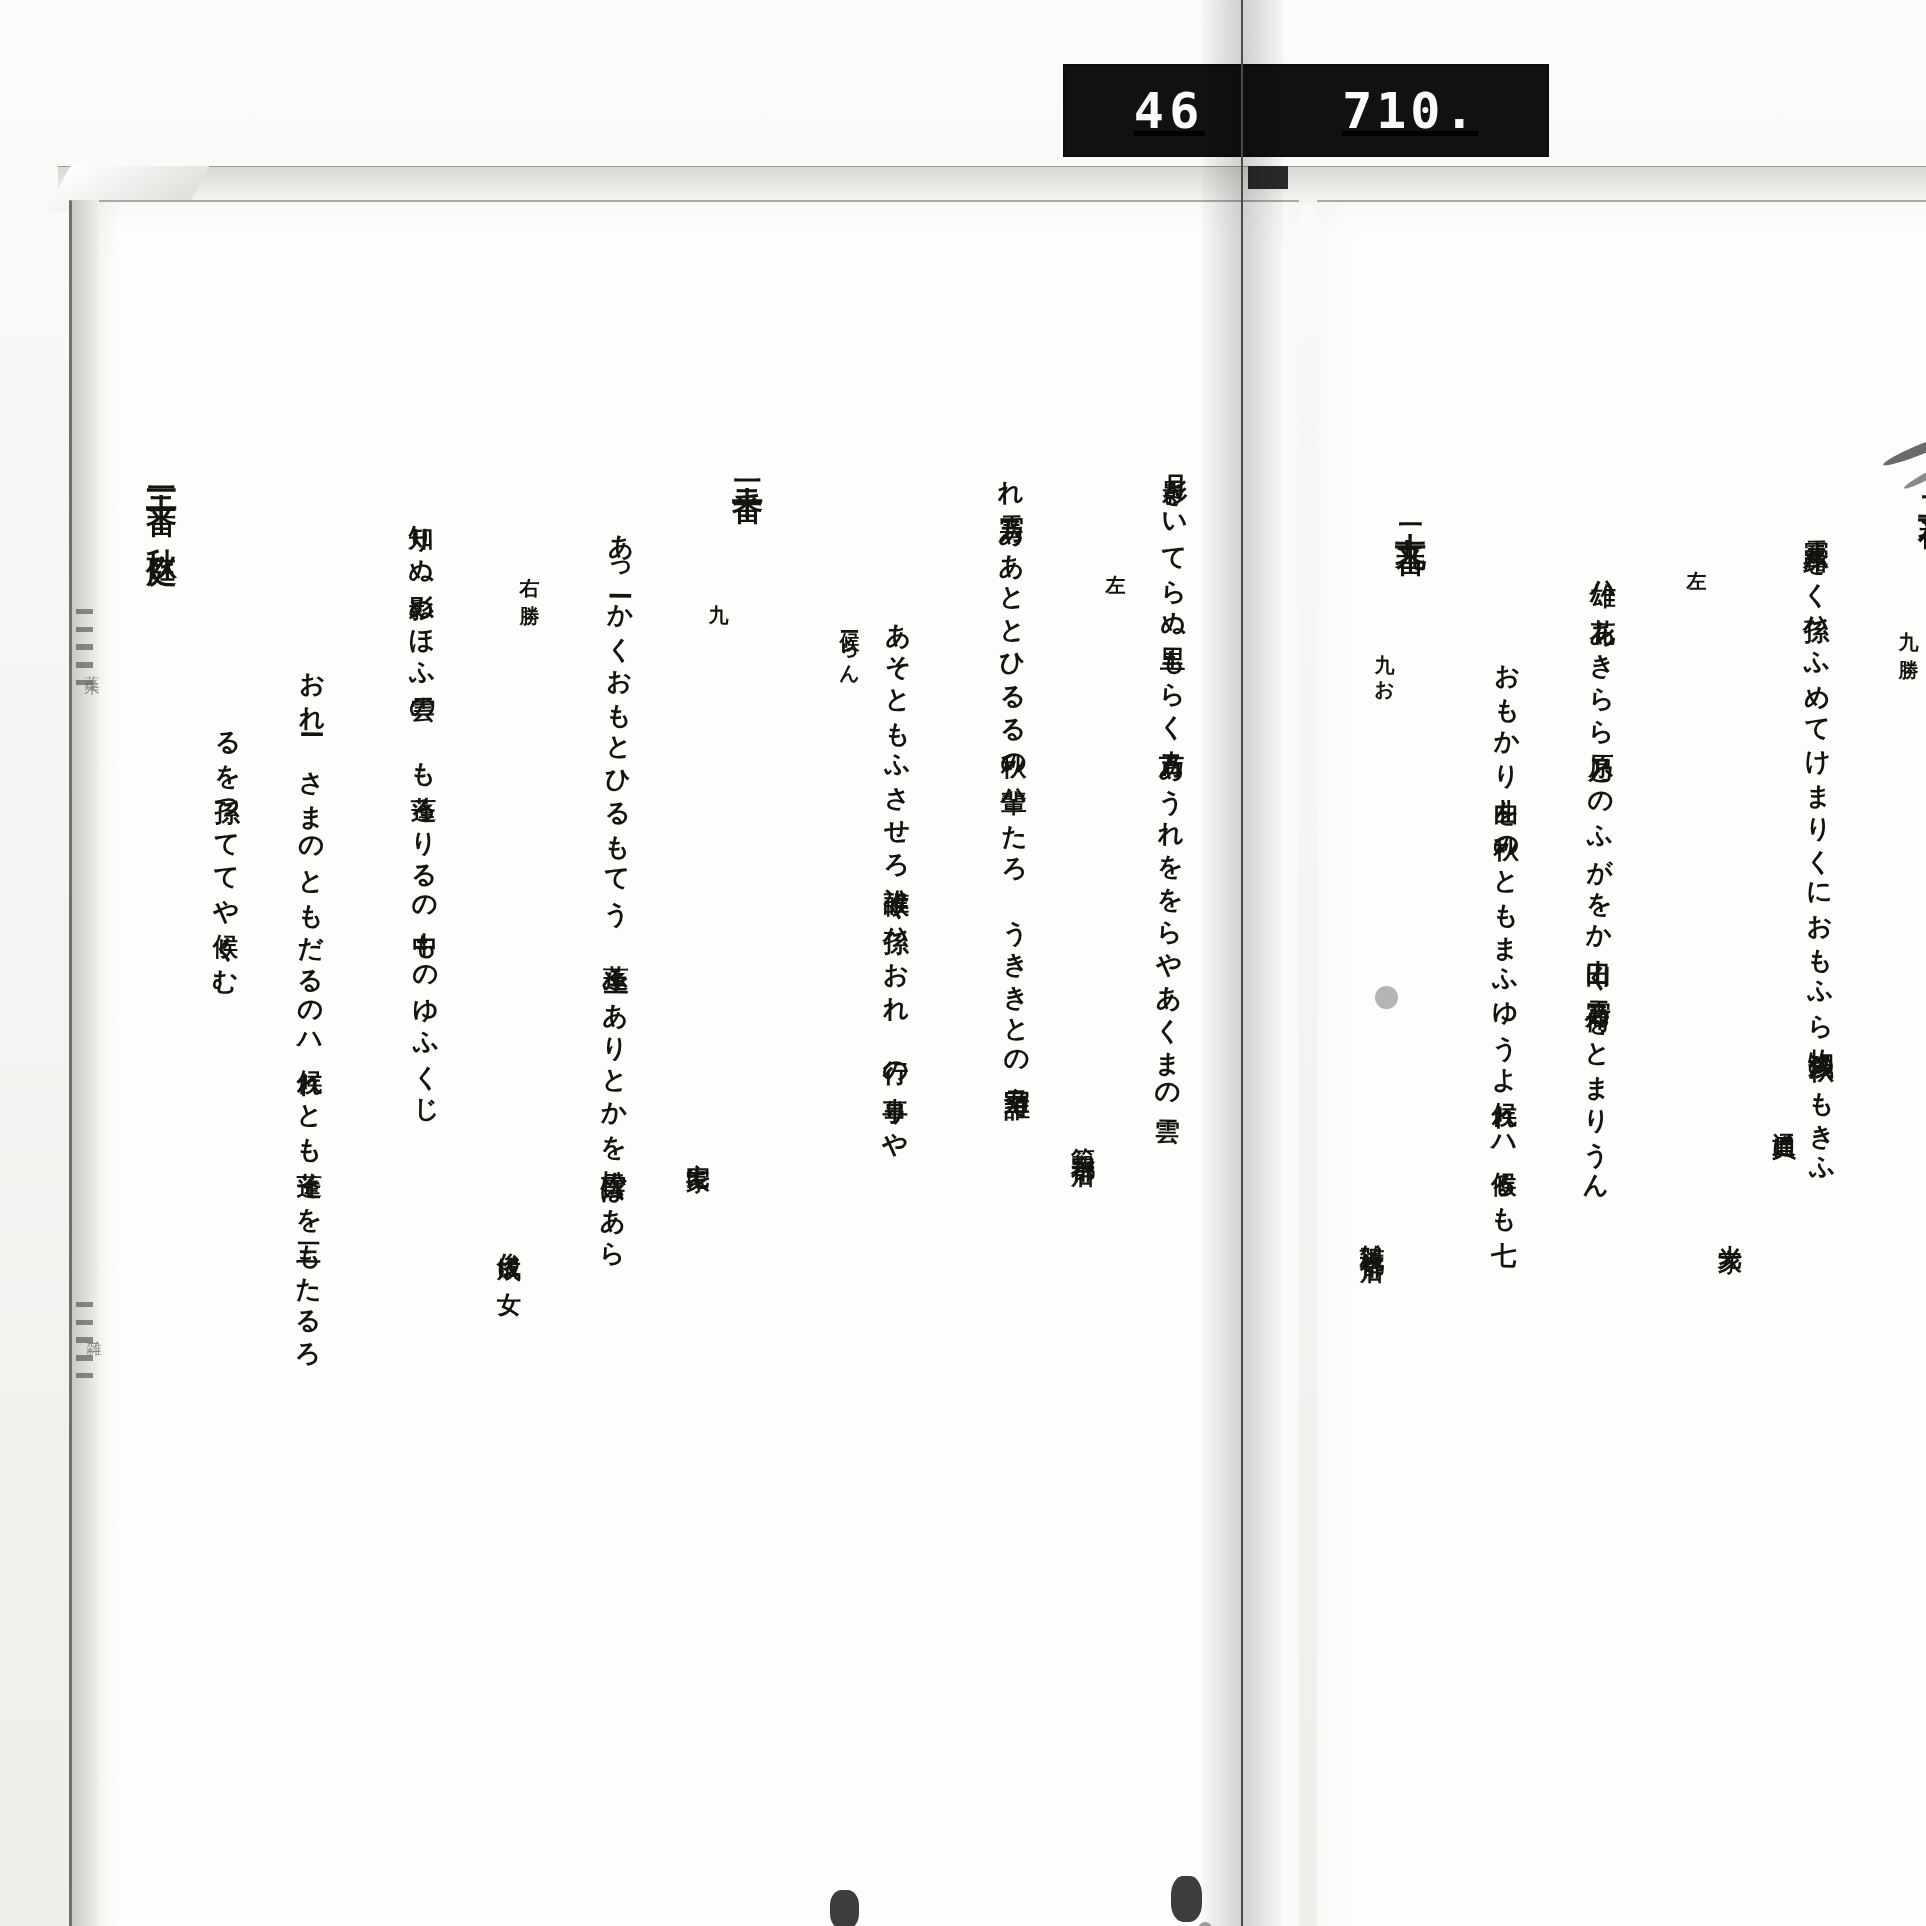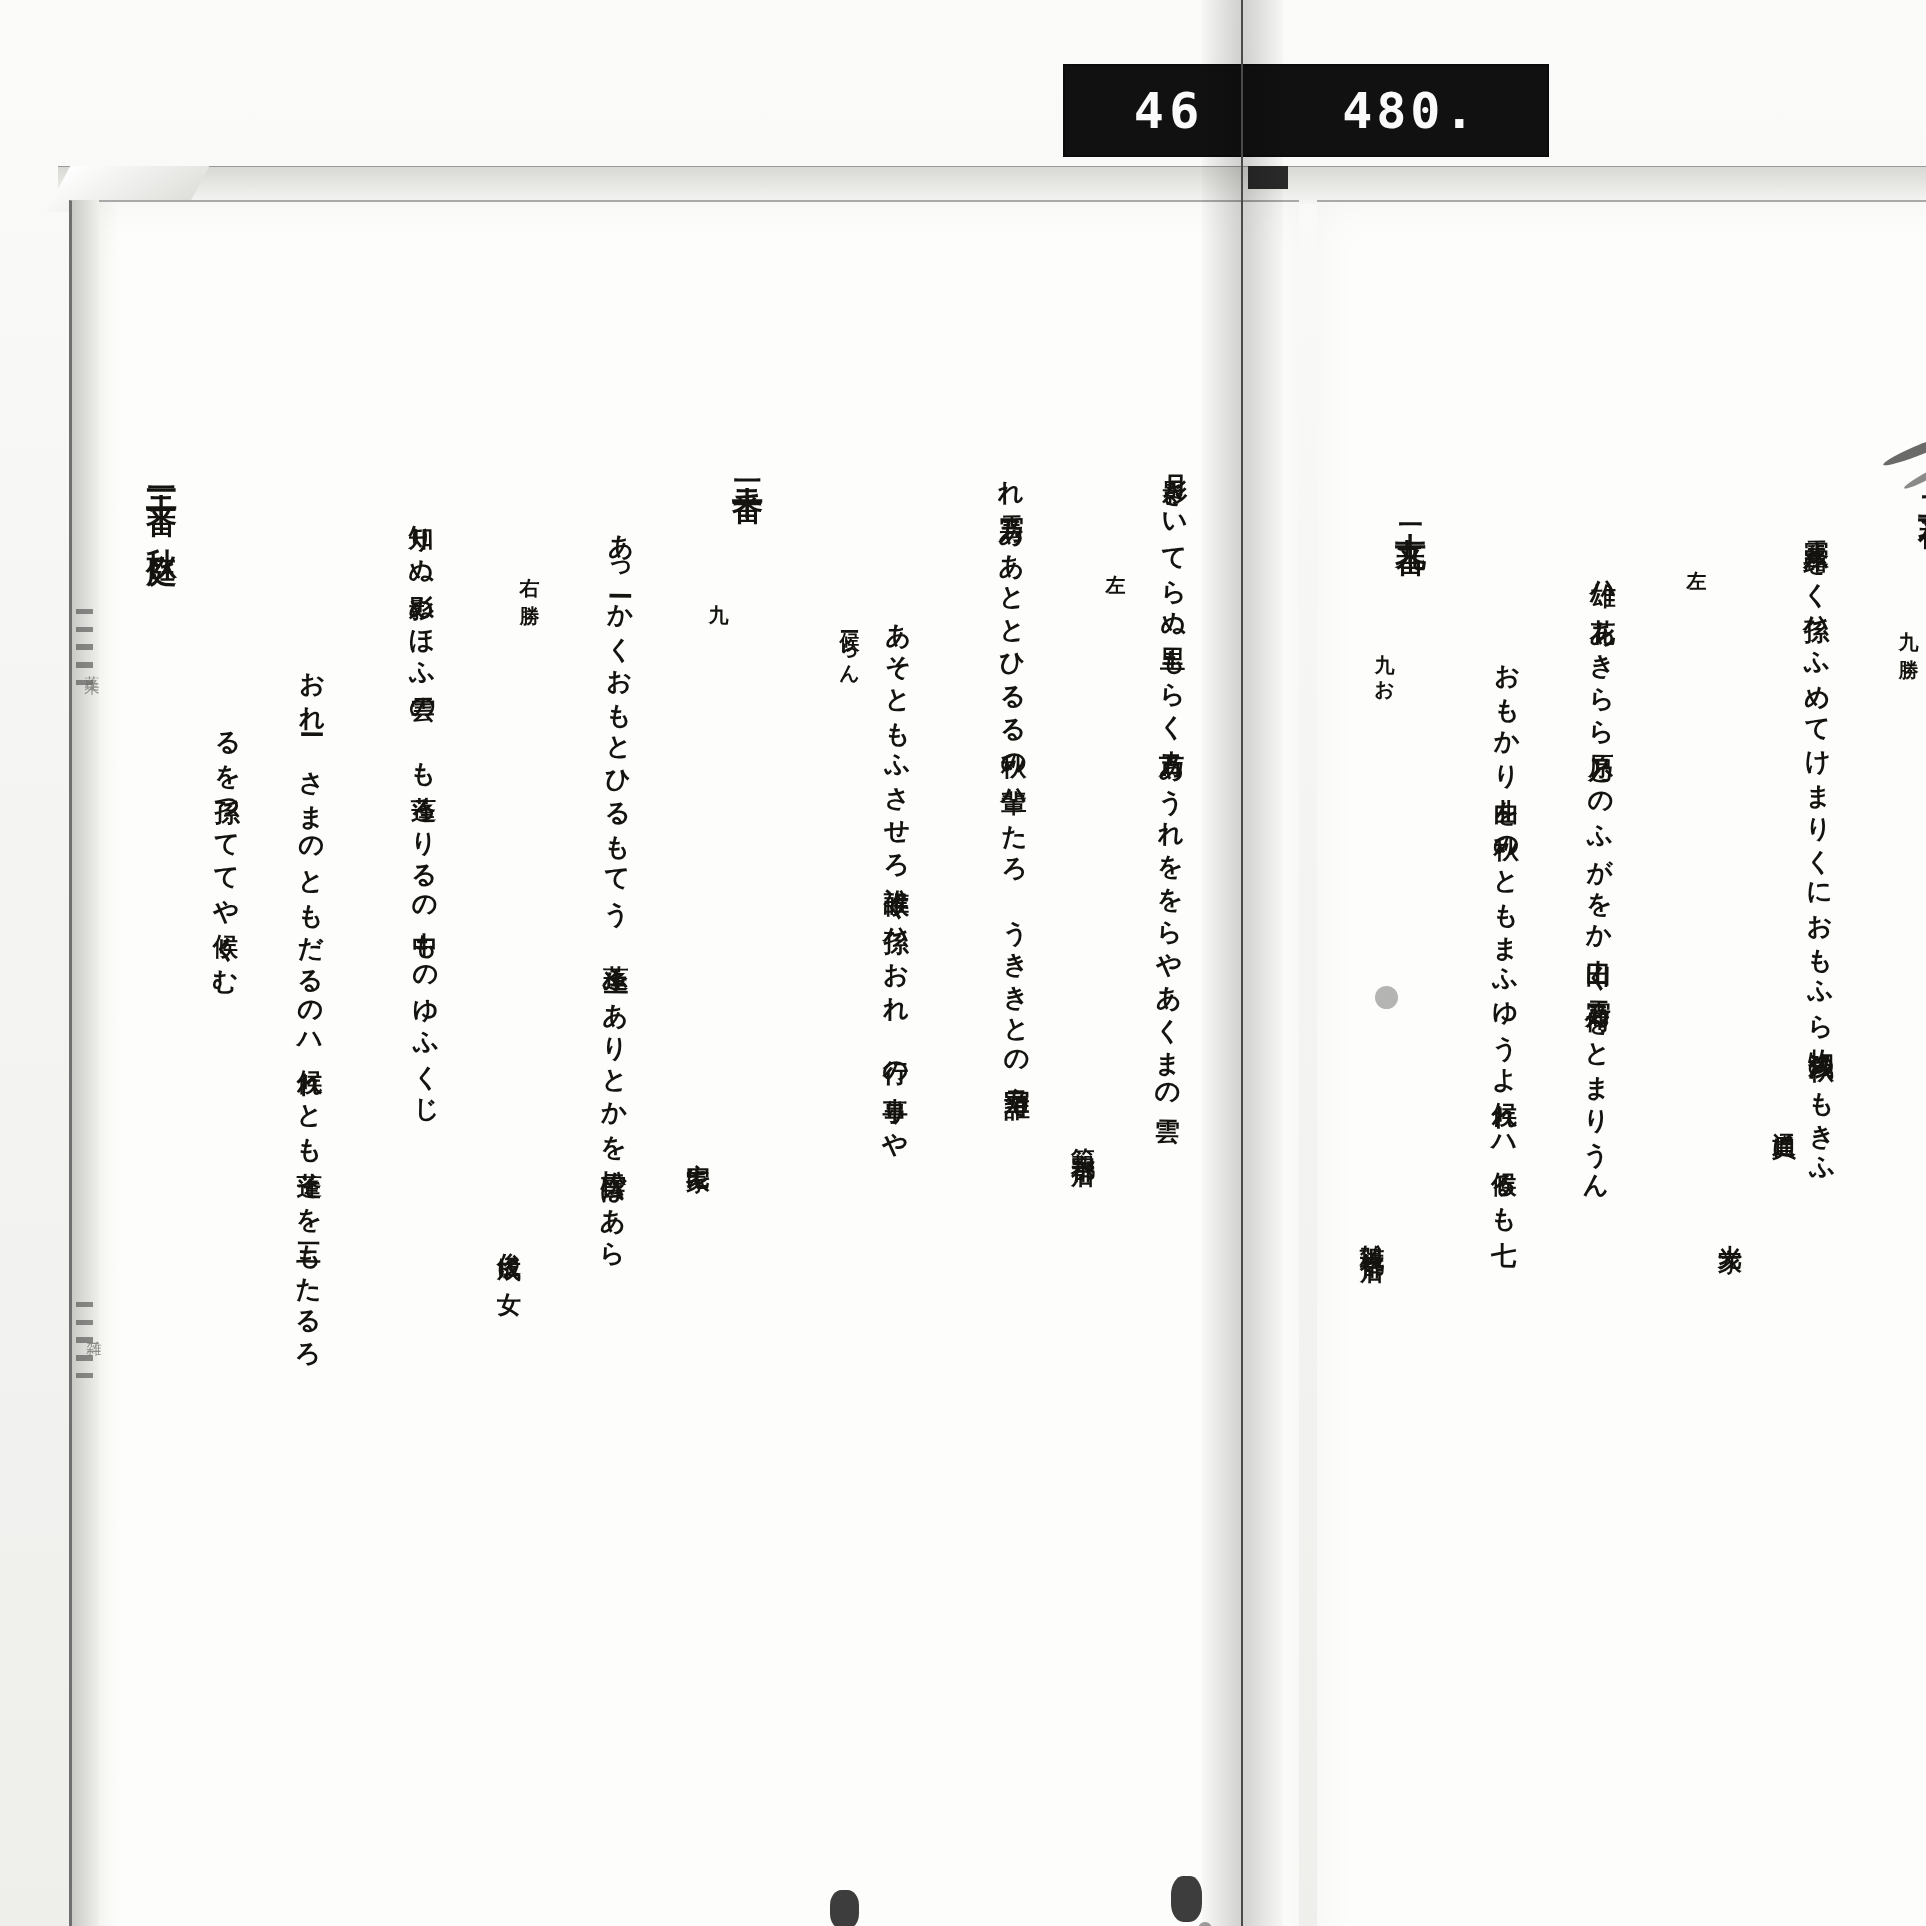--- a/index.html
+++ b/index.html
@@ -28,20 +28,21 @@
     position: absolute;
     left: 1063px;
     top: 64px;
     width: 482px;
     height: 89px;
     background: #111111;
     border: 2.3px solid #0b0b0b;
     display: flex;
     align-items: center;
     justify-content: space-around;
+    text-decoration: underline;
   }
   .film-plate .num {
     color: #fafafa;
     font-family: "DejaVu Sans Mono", monospace;
     font-size: 50px;
     letter-spacing: 5.4px;
     font-weight: bold;
   }
   .film-plate .num.right {
     letter-spacing: 3.9px;
@@ -188,21 +189,21 @@
 </style>
 </head>
 <body>
 
 <div id="page">
 
   <div class="photo-bg"></div>
 
   <div class="film-plate">
     <span class="num">46</span>
-    <span class="num right">480.</span>
+    <span class="num right">710.</span>
   </div>
 
   <div class="book-top-edge"></div>
   <div class="corner-lift"></div>
   <div class="spine-tab-top"></div>
 
   <div class="book">
     <div class="page-leaf leaf-left"></div>
     <div class="page-leaf leaf-right"></div>
   </div>

